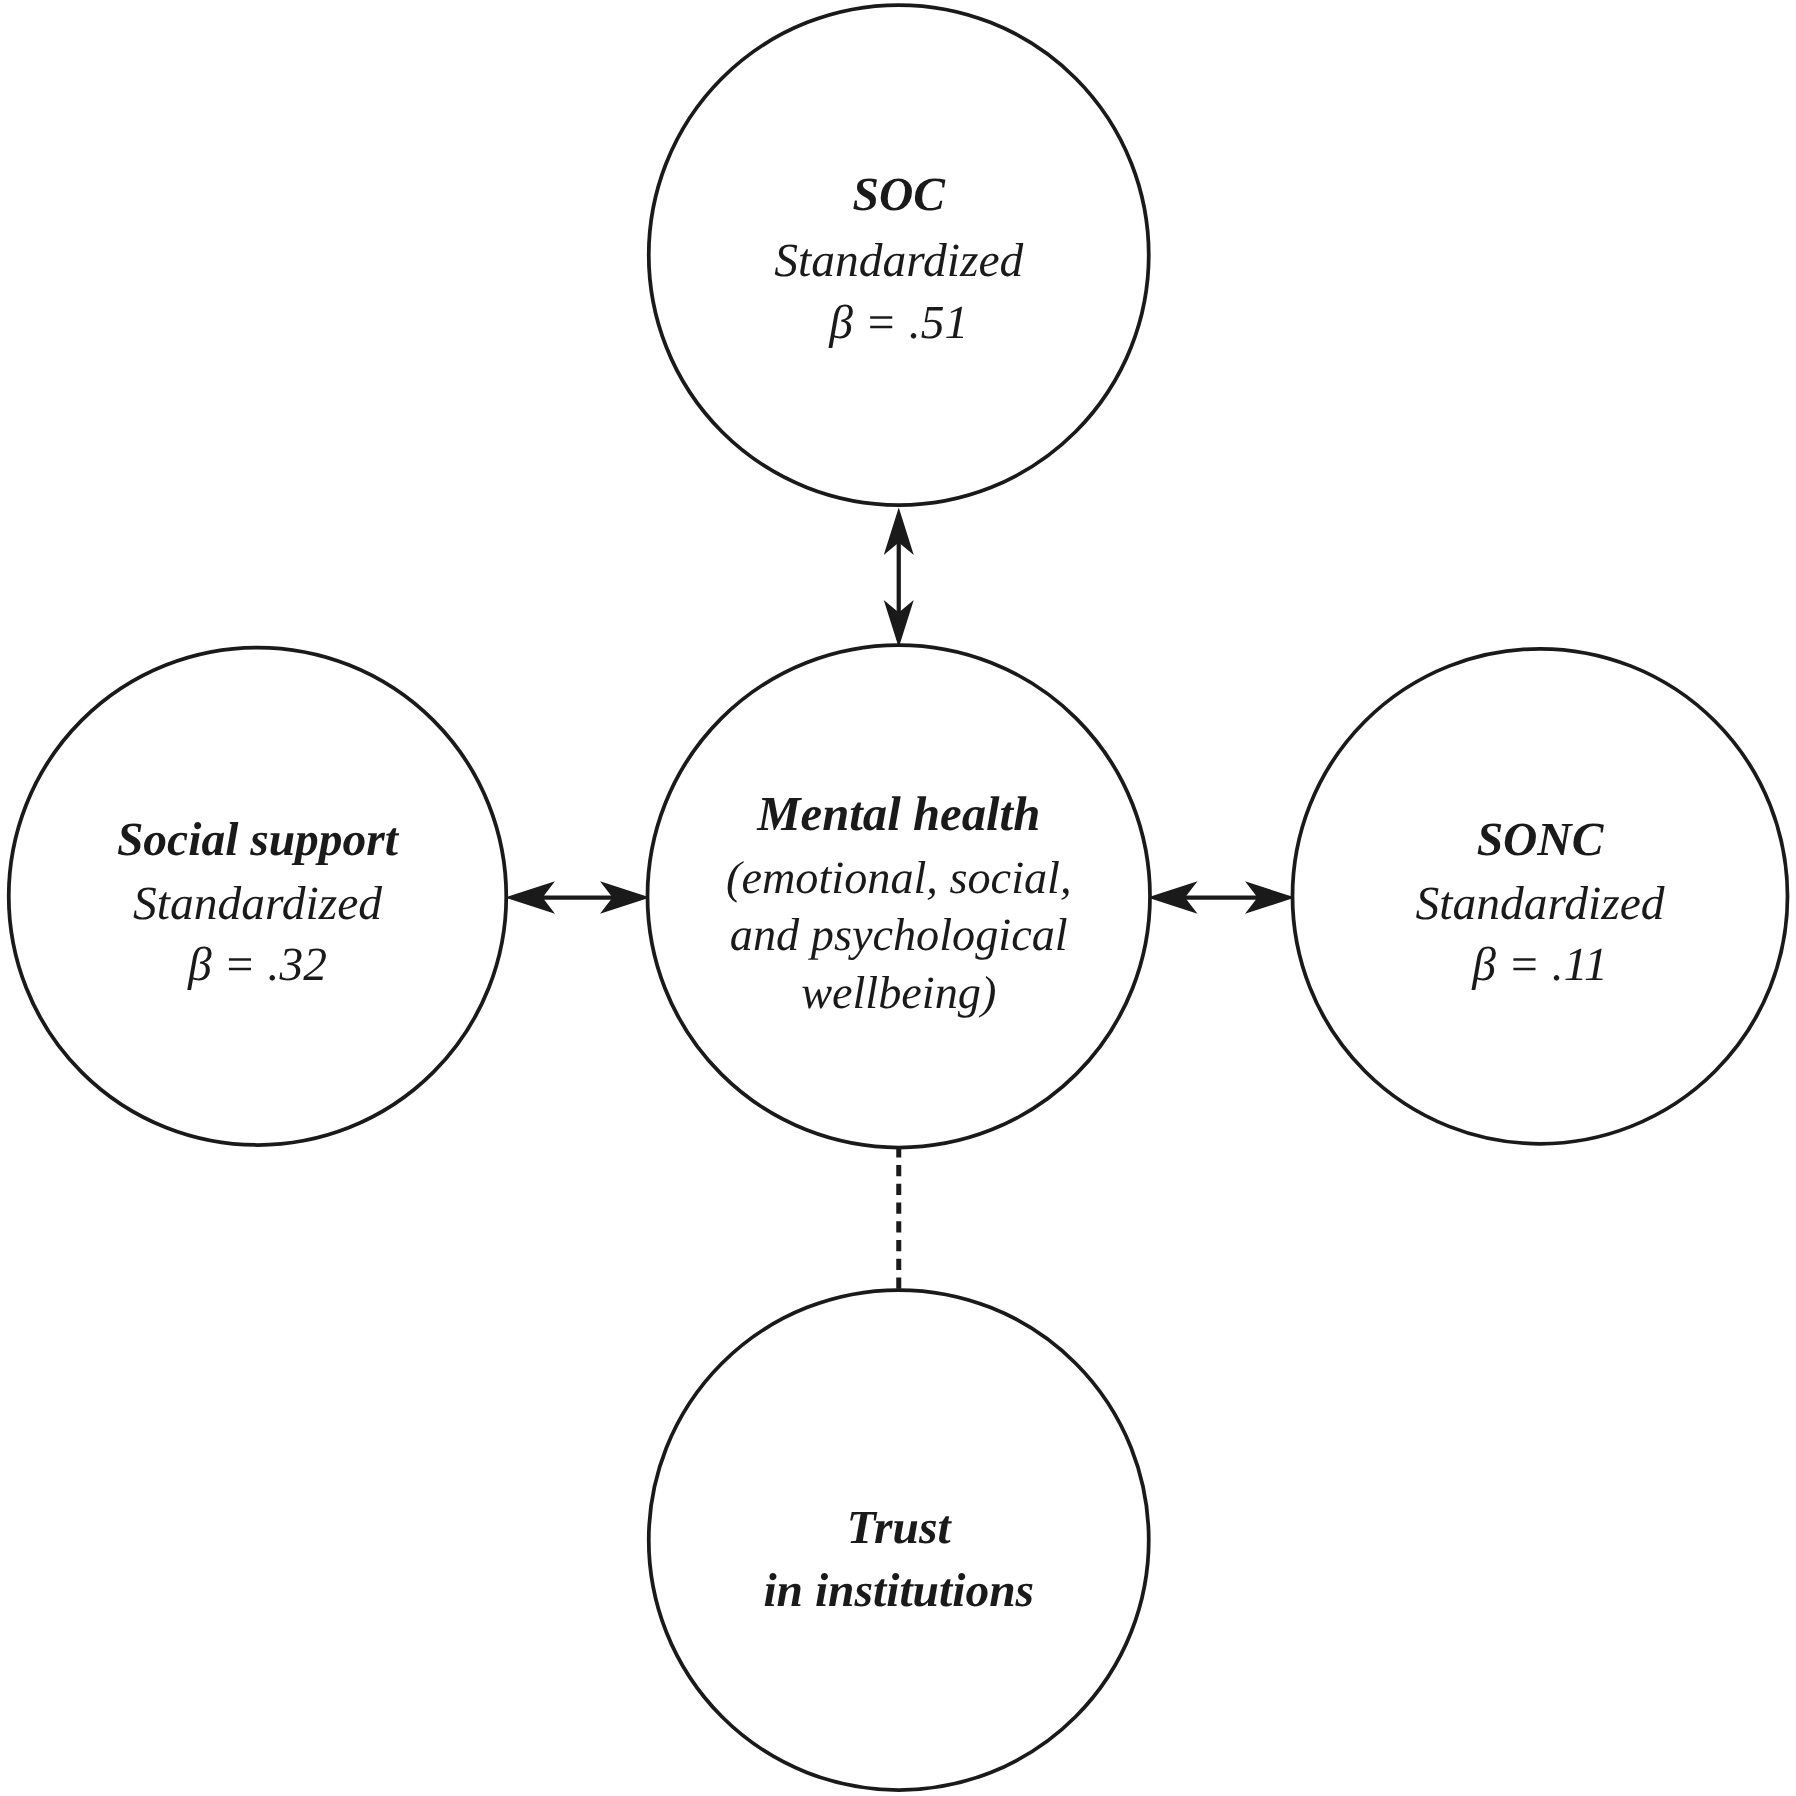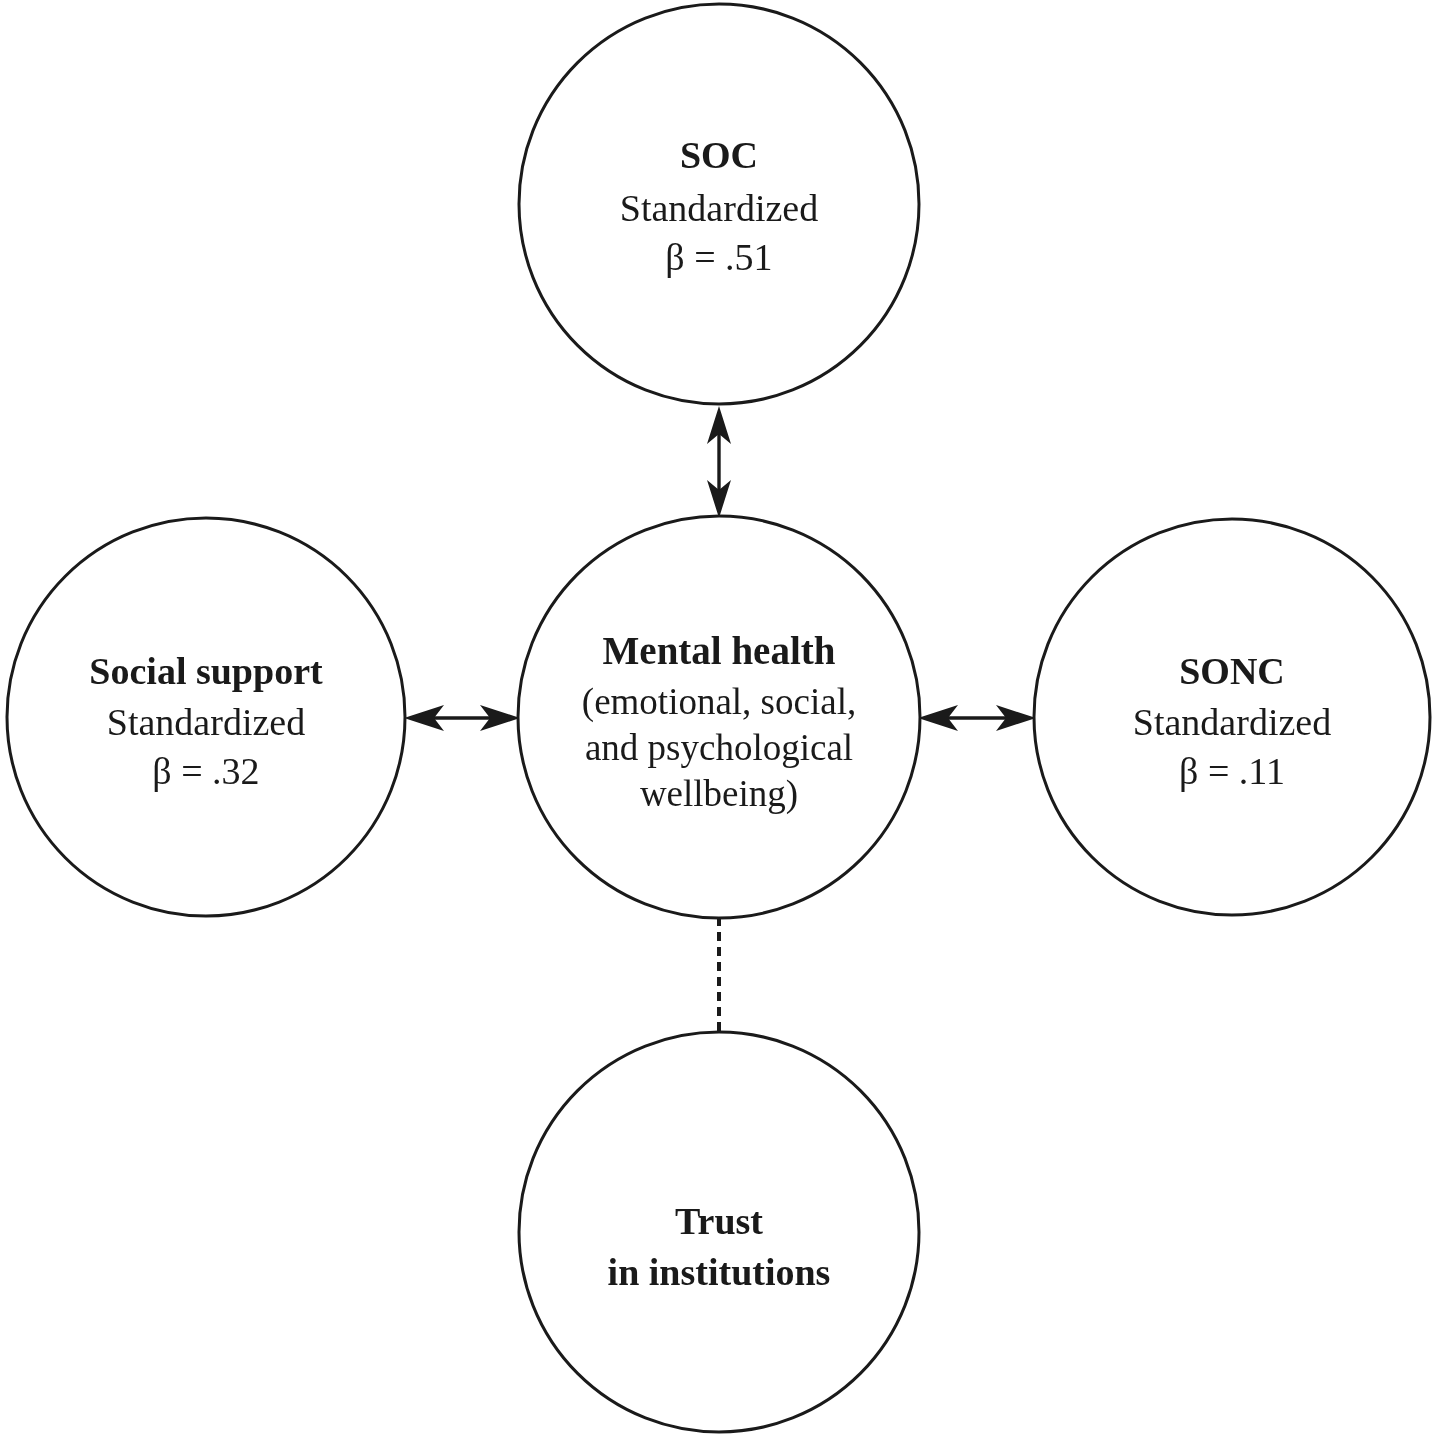--- a/index.html
+++ b/index.html
@@ -12,20 +12,21 @@
     width: 1437px;
     height: 1437px;
     overflow: hidden;
     font-family: "Liberation Serif", "DejaVu Serif", serif;
   }
   #diagram-root {
     position: relative;
     width: 1437px;
     height: 1437px;
     background: #ffffff;
+    font-style: italic;
   }
   svg#model-svg {
     display: block;
     width: 1437px;
     height: 1437px;
   }
   .node-circle {
     fill: #ffffff;
     stroke: #1a1a1a;
     stroke-width: 3;

